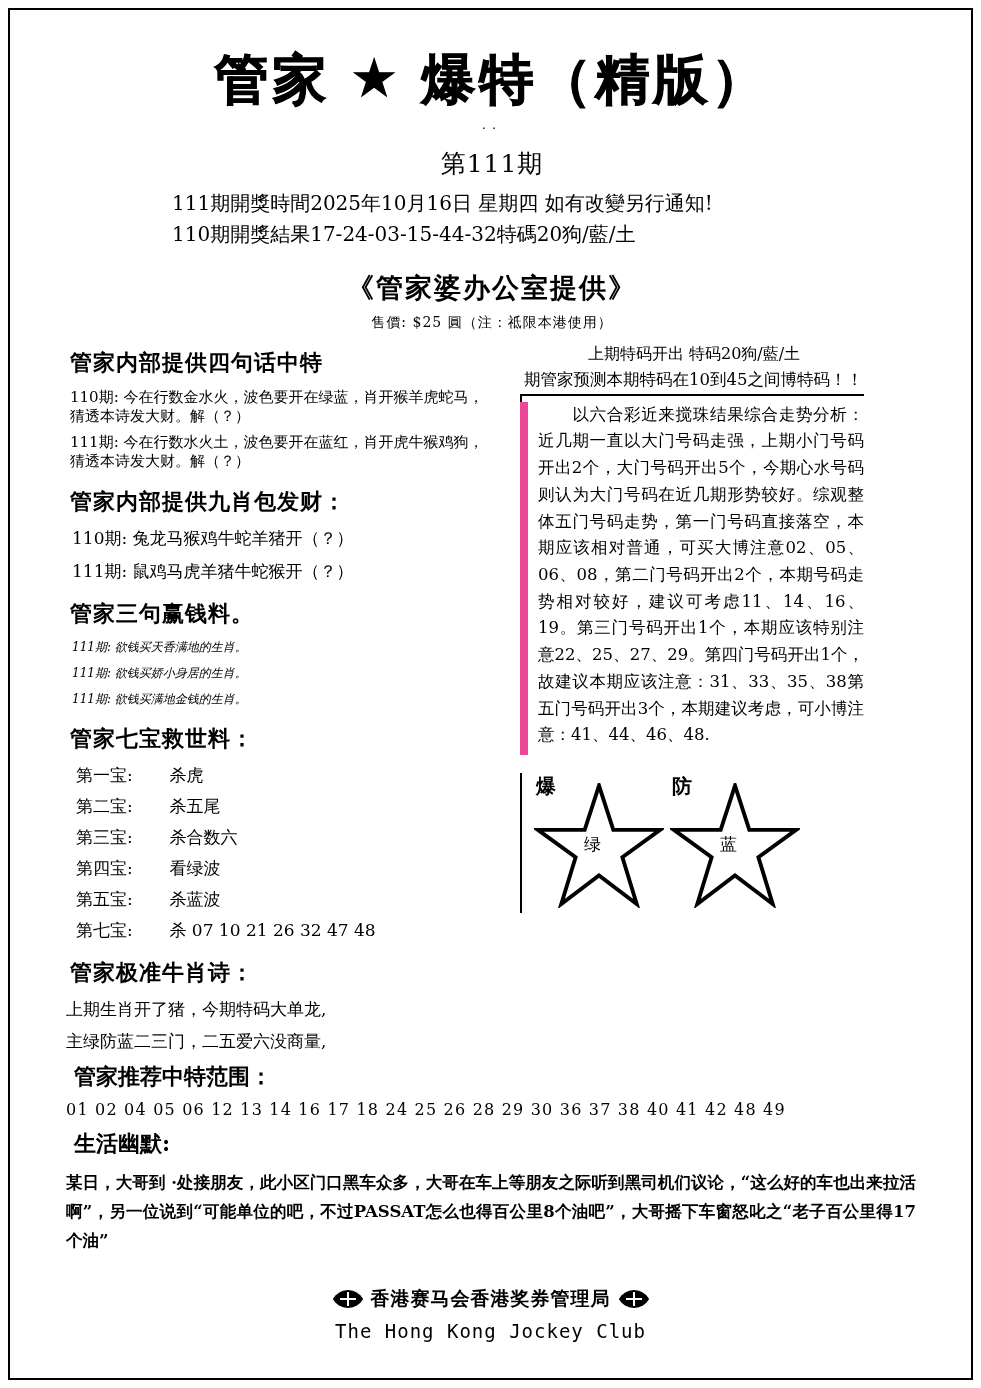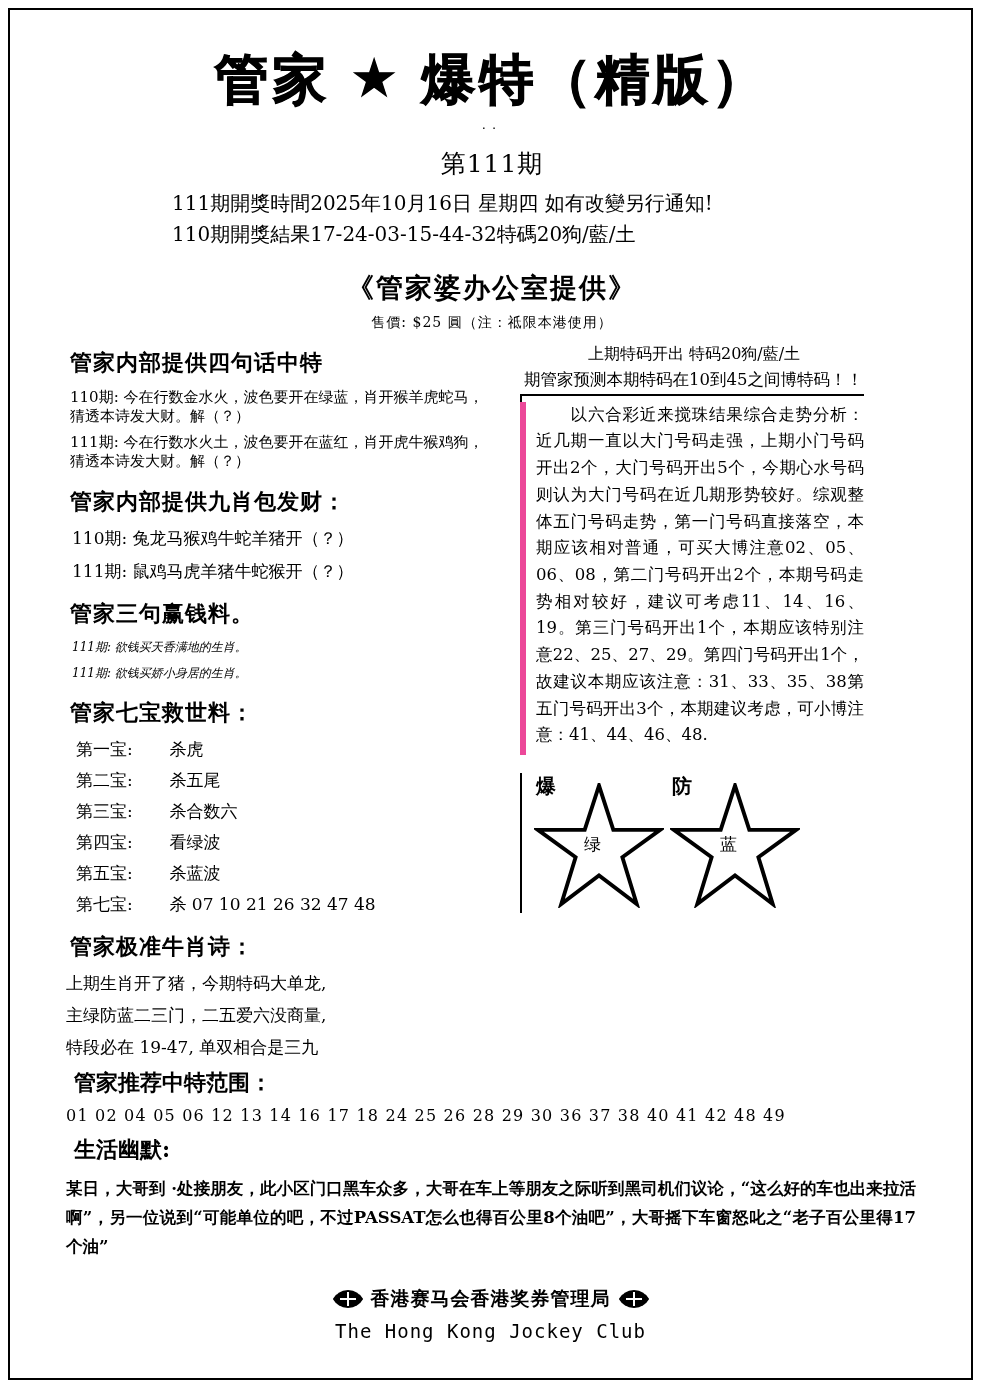--- a/index.html
+++ b/index.html
@@ -122,21 +122,21 @@
     text-align:center;
     margin-bottom:2px;
   }
   .analysis-rule{
     border-left:2px solid #000;
     border-top:2px solid #000;
     height:6px;
     margin-left:-4px;
   }
   .analysis-body{
-    border-left:6px solid #ec4899;
+    border-left:8px solid #ec4899;
     padding-left:10px;
     margin-left:-4px;
     font-family:"DejaVu Serif","Liberation Serif",serif;
     font-size:16.5px;
     line-height:1.62;
     text-align:justify;
     padding-bottom:6px;
   }
   .analysis-top{
     font-family:"DejaVu Serif","Liberation Serif",serif;
@@ -259,20 +259,24 @@
 
         <div class="sec-head">管家三句赢钱料。</div>
         <div class="row-ind">
           <span class="lbl">111期:</span>
           <span>欲钱买天香满地的生肖。</span>
         </div>
         <div class="row-ind">
           <span class="lbl">111期:</span>
           <span>欲钱买娇小身居的生肖。</span>
         </div>
+        <div class="row-ind">
+          <span class="lbl">111期:</span>
+          <span>欲钱买满地金钱的生肖。</span>
+        </div>
 
         <div class="sec-head">管家七宝救世料：</div>
         <div class="treasure">
           <span class="tlbl">第一宝:</span>
           <span>杀虎</span>
         </div>
         <div class="treasure">
           <span class="tlbl">第二宝:</span>
           <span>杀五尾</span>
         </div>
@@ -289,21 +293,20 @@
           <span>杀蓝波</span>
         </div>
         <div class="treasure">
           <span class="tlbl">第七宝:</span>
           <span>杀 07 10 21 26 32 47 48</span>
         </div>
 
         <div class="sec-head">管家极准牛肖诗：</div>
         <div class="poem">上期生肖开了猪，今期特码大单龙,</div>
         <div class="poem">主绿防蓝二三门，二五爱六没商量,</div>
-        <div class="poem">特段必在 19-47, 单双相合是三九</div>
       </div>
 
       <div class="right-box">
         <div class="analysis-head">上期特码开出 特码20狗/藍/土</div>
         <div class="analysis-top">期管家预测本期特码在10到45之间博特码！！</div>
         <div class="analysis-rule"></div>
         <div class="analysis-body">　　以六合彩近来搅珠结果综合走势分析：近几期一直以大门号码走强，上期小门号码开出2个，大门号码开出5个，今期心水号码则认为大门号码在近几期形势较好。综观整体五门号码走势，第一门号码直接落空，本期应该相对普通，可买大博注意02、05、06、08，第二门号码开出2个，本期号码走势相对较好，建议可考虑11、14、16、19。第三门号码开出1个，本期应该特别注意22、25、27、29。第四门号码开出1个，故建议本期应该注意：31、33、35、38第五门号码开出3个，本期建议考虑，可小博注意：41、44、46、48.</div>
 
         <div class="stars-area">
           <div class="star-lbl" style="left:14px;top:0px;">爆</div>

